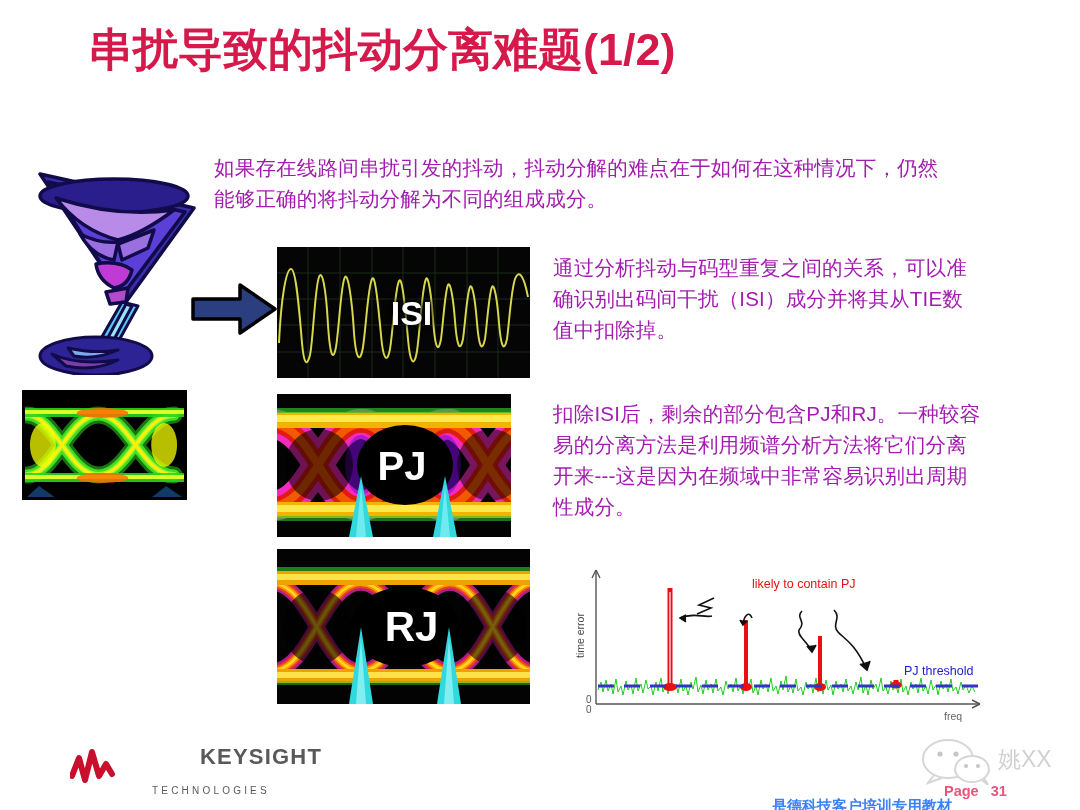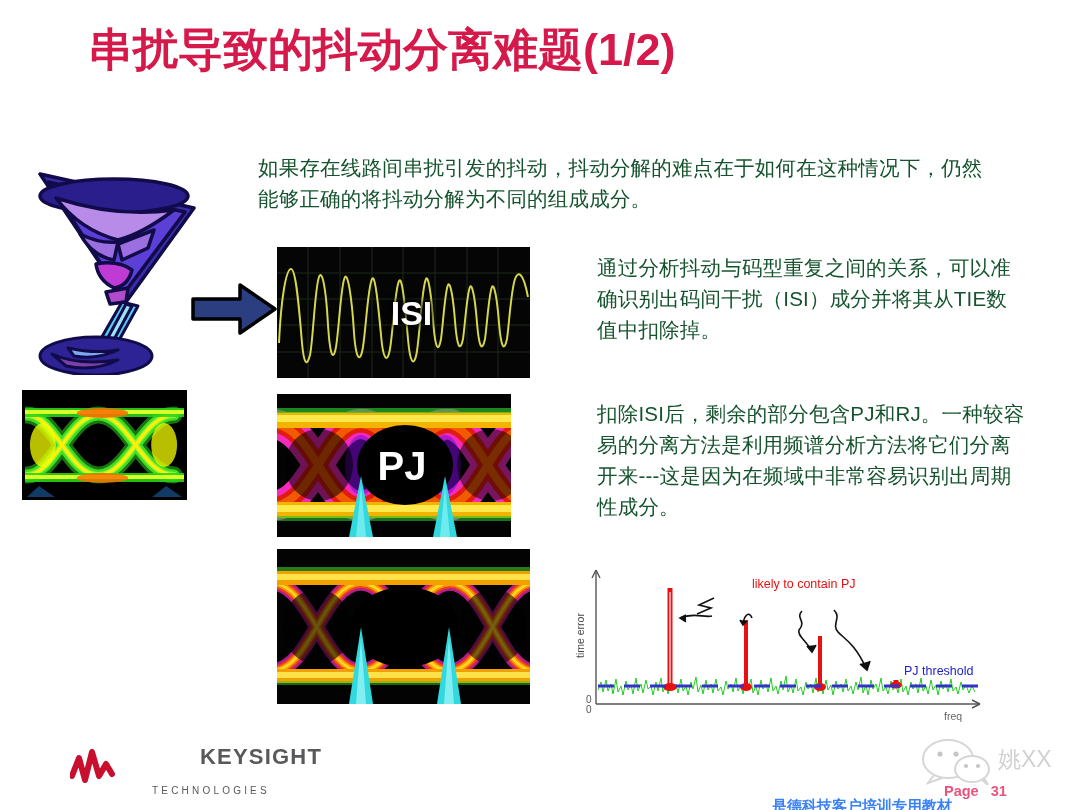--- a/index.html
+++ b/index.html
@@ -5,22 +5,22 @@
   html,body{margin:0;padding:0;background:#fff;}
   body{width:1080px;height:810px;overflow:hidden;
        font-family:"Liberation Sans","DejaVu Sans",sans-serif;}
   #slide{position:relative;width:1080px;height:810px;background:#ffffff;overflow:hidden;border-radius:15px;}
 
   
   #title{position:absolute;left:88px;top:22px;font-size:45px;font-weight:bold;
          color:#D6194B;letter-spacing:0px;white-space:nowrap;line-height:1.25;}
 
   
-  .body-text{position:absolute;color:#14532d;font-size:20.5px;line-height:1.52;
-             letter-spacing:0.2px;font-weight:500;margin-left:44px;}
+  .body-text{position:absolute;color:#a21caf;font-size:20.5px;line-height:1.52;
+             letter-spacing:0.2px;font-weight:500;}
   #intro-text{left:214px;top:152px;width:740px;}
   #isi-text{left:553px;top:252px;width:420px;}
   #pj-text{left:553px;top:398px;width:430px;}
 
   
   #glass{position:absolute;left:22px;top:160px;width:185px;height:215px;}
 
   
   #green-eye{position:absolute;left:22px;top:390px;width:165px;height:110px;
              border:3px solid #000;box-sizing:border-box;background:#000;overflow:hidden;}
@@ -242,20 +242,21 @@
       <ellipse cx="216" cy="78" rx="34" ry="38" fill="#000" opacity=".55"></ellipse>
       <g fill="#31D9DE">
         <path d="M72 155 L84 78 L96 155 Z"></path>
         <path d="M160 155 L172 78 L184 155 Z"></path>
       </g>
       <g fill="#8FF2F6" opacity=".85">
         <path d="M79 155 L84 90 L89 155 Z"></path>
         <path d="M167 155 L172 90 L177 155 Z"></path>
       </g>
     </svg>
+    <div class="panel-label">RJ</div>
   </div>
 
   <div id="isi-text" class="body-text">通过分析抖动与码型重复之间的关系，可以准确识别出码间干扰（ISI）成分并将其从TIE数值中扣除掉。</div>
 
   <div id="pj-text" class="body-text">扣除ISI后，剩余的部分包含PJ和RJ。一种较容易的分离方法是利用频谱分析方法将它们分离开来---这是因为在频域中非常容易识别出周期性成分。</div>
 
   <div id="spectrum">
     <svg viewBox="0 0 430 170" width="430" height="170">
 
       <g stroke="#555" stroke-width="1.4" fill="none">

